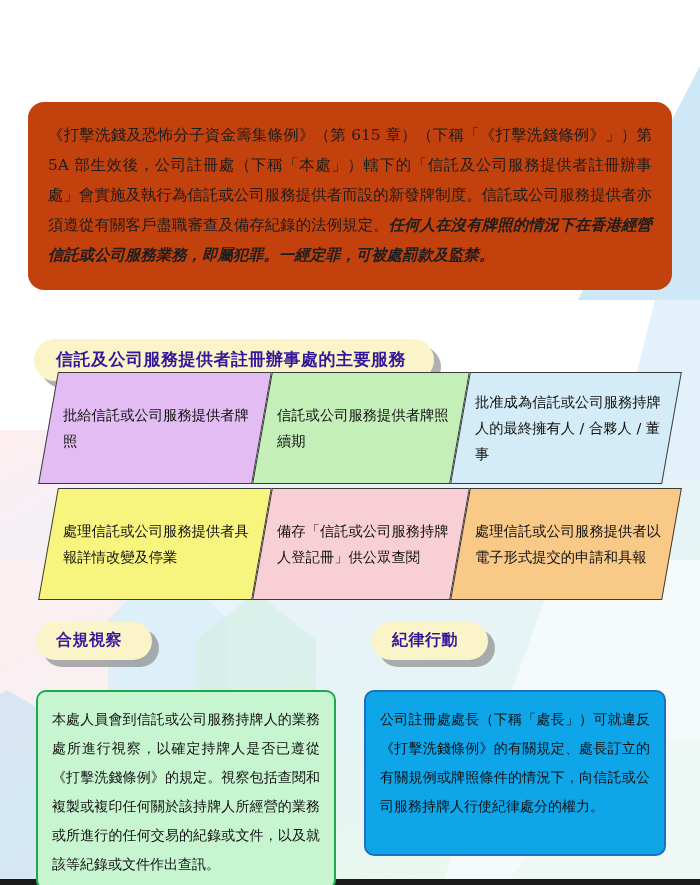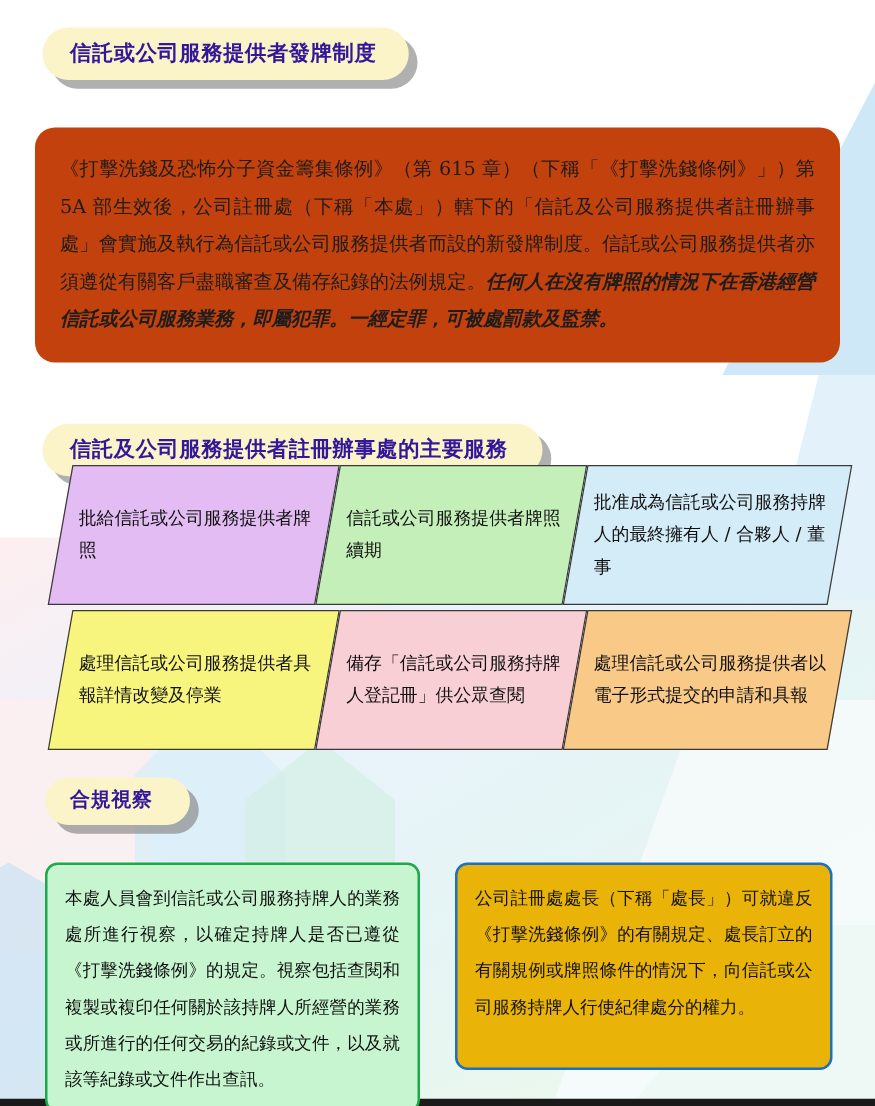--- a/index.html
+++ b/index.html
@@ -225,21 +225,21 @@
     width: 300px;
     height: 200px;
     background: #c6f5cf;
     border: 2px solid #1fa84a;
   }
   .info-box-blue {
     left: 364px;
     top: 690px;
     width: 302px;
     height: 166px;
-    background: #eab308;
+    background: #0ea5e9;
     border: 2px solid #1d6fc0;
   }
   .info-text {
     font-family: "DejaVu Sans", "Liberation Sans", sans-serif;
     font-size: 14px;
     line-height: 29px;
     color: #111111;
     margin: 0;
     padding: 13px 14px 0 14px;
     text-align: justify;
@@ -256,23 +256,20 @@
     <div class="bg-topright-tri2"></div>
     <div class="bg-topright-tri"></div>
     <div class="bg-hex-c"></div>
     <div class="bg-hex-a"></div>
     <div class="bg-hex-b"></div>
     <div class="bg-diag-right"></div>
     <div class="bg-diag-right2"></div>
     <div class="bg-bottom-bar"></div>
   </div>
 
-  <div class="pill-wrap" style="left:34px; top:22px;">
-    <div class="pill pill-main">信託或公司服務提供者發牌制度</div>
-  </div>
 
   <div class="intro-card">
     <p class="intro-text"><span>《打擊洗錢及恐怖分子資金籌集條例》（第 615 章）（下稱「《打擊洗錢條例》」）第 5A 部生效後，公司註冊處（下稱「本處」）轄下的「信託及公司服務提供者註冊辦事處」會實施及執行為信託或公司服務提供者而設的新發牌制度。信託或公司服務提供者亦須遵從有關客戶盡職審查及備存紀錄的法例規定。</span><span class="em">任何人在沒有牌照的情況下在香港經營信託或公司服務業務，即屬犯罪。一經定罪，可被處罰款及監禁。</span></p>
   </div>
 
   <div class="pill-wrap" style="left:34px; top:306px;">
     <div class="pill pill-sub">信託及公司服務提供者註冊辦事處的主要服務</div>
   </div>
 
   <div class="service-row row1">
@@ -308,20 +305,23 @@
       <div class="para-inner">
         <span class="para-label">處理信託或公司服務提供者以電子形式提交的申請和具報</span>
       </div>
     </div>
   </div>
 
   <div class="pill-wrap" style="left:36px; top:622px;">
     <div class="pill pill-small">合規視察</div>
   </div>
 
+  <div class="pill-wrap" style="left:372px; top:622px;">
+    <div class="pill pill-small">紀律行動</div>
+  </div>
 
   <div class="info-box info-box-green">
     <p class="info-text">本處人員會到信託或公司服務持牌人的業務處所進行視察，以確定持牌人是否已遵從《打擊洗錢條例》的規定。視察包括查閱和複製或複印任何關於該持牌人所經營的業務或所進行的任何交易的紀錄或文件，以及就該等紀錄或文件作出查訊。</p>
   </div>
 
   <div class="info-box info-box-blue">
     <p class="info-text">公司註冊處處長（下稱「處長」）可就違反《打擊洗錢條例》的有關規定、處長訂立的有關規例或牌照條件的情況下，向信託或公司服務持牌人行使紀律處分的權力。</p>
   </div>
 
 </div>

